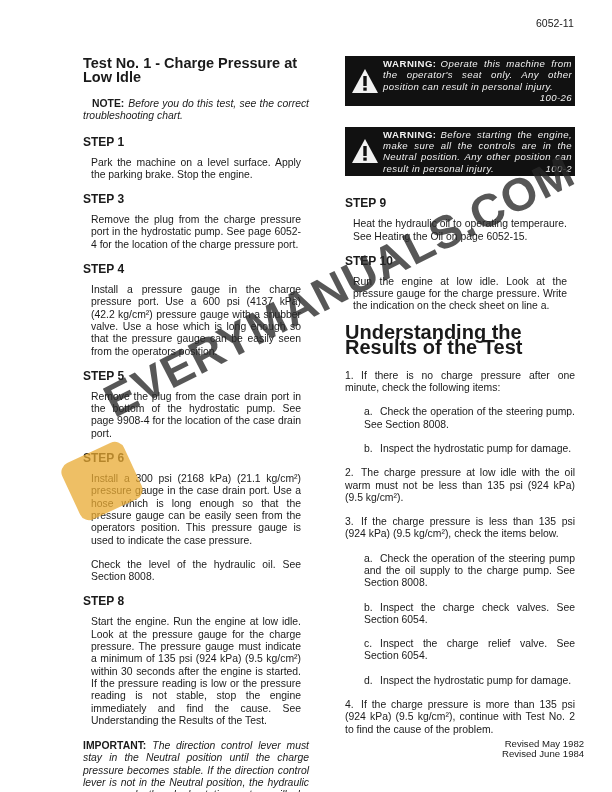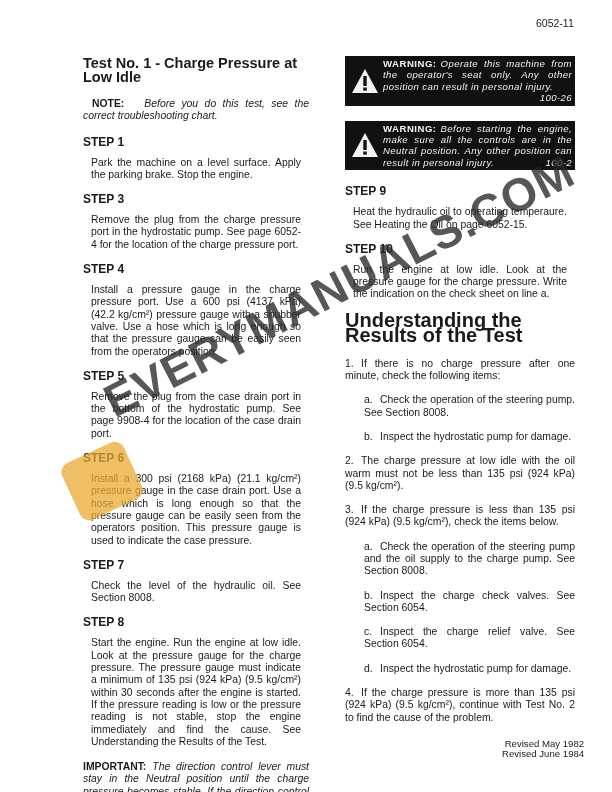--- a/index.html
+++ b/index.html
@@ -4,30 +4,30 @@
 <style>
   html, body { margin: 0; padding: 0; background: #ffffff; }
   body { width: 612px; height: 792px; position: relative; overflow: hidden;
          font-family: "Liberation Sans", sans-serif; color: #1a1a1a; }
   .page-num { position: absolute; left: 536px; top: 17px; font-size: 10.5px; }
   .col { position: absolute; font-size: 10.4px; line-height: 12.3px; }
   .left { left: 83px; top: 56px; width: 226px; }
   .right { left: 345px; top: 56px; width: 230px; }
   .title { font-weight: bold; font-size: 14.5px; line-height: 14px; margin: 0 0 14px 0; }
   .note { margin: 0 0 13px 0; text-align: justify; }
-  .note b { font-style: normal; margin-right: 20px; padding-left: 9px; }
+  .note b { font-style: normal; margin-right: 4px; padding-left: 9px; }
   .note i { font-style: italic; }
   .step { margin: 0 0 12px 0; }
   .step h3 { font-size: 12px; font-weight: bold; margin: 0; line-height: 13px; }
   .step p { margin: 8px; text-align: justify; }
   .imp { margin-top: 13px; text-align: justify; }
   .imp b { margin-right: 6px; }
   .imp i { font-style: italic; }
   .warn { background: #111111; color: #f2f2f2; display: flex; align-items: center;
-          padding: 2px 3px 2px 2px; margin-bottom: 15px; }
+          padding: 2px 3px 2px 2px; margin-bottom: 21px; }
   .warn .tri { width: 36px; flex: 0 0 36px; display: flex; justify-content: center; }
   .warn .txt { font-size: 9.6px; line-height: 11.4px; text-align: justify; flex: 1; }
   .warn .txt b { font-weight: bold; letter-spacing: 0.5px; margin-right: 4px; font-style: normal; }
   .warn .txt i { font-style: italic; letter-spacing: 0.4px; }
   .warn .code { float: right; font-style: italic; }
   .sec-title { font-weight: bold; font-size: 20px; line-height: 15.5px; margin: 4px 0 14px 0; }
   .item { margin: 0 0 12px 0; text-align: justify; }
   .sub { margin: 0 0 12px 0; padding-left: 19px; text-align: justify; }
   .lbl { display: inline-block; width: 16px; }
   .revised { position: absolute; left: 502px; top: 739px; font-size: 9.6px; line-height: 10px; text-align: right; }
@@ -60,21 +60,20 @@
     </div>
   <div class="step">
       <h3>STEP 5</h3>
       <p>Remove the plug from the case drain port in the bottom of the hydrostatic pump. See page 9908-4 for the location of the case drain port.</p>
     </div>
   <div class="step">
       <h3>STEP 6</h3>
       <p>Install a 300 psi (2168 kPa) (21.1 kg/cm²) pressure gauge in the case drain port. Use a hose which is long enough so that the pressure gauge can be easily seen from the operators position. This pressure gauge is used to indicate the case pressure.</p>
     </div>
   <div class="step">
-      <h3>STEP 7</h3>
       <p>Check the level of the hydraulic oil. See Section 8008.</p>
     </div>
   <div class="step">
       <h3>STEP 8</h3>
       <p>Start the engine. Run the engine at low idle. Look at the pressure gauge for the charge pressure. The pressure gauge must indicate a minimum of 135 psi (924 kPa) (9.5 kg/cm²) within 30 seconds after the engine is started. If the pressure reading is low or the pressure reading is not stable, stop the engine immediately and find the cause. See Understanding the Results of the Test.</p>
     </div>
 
   <p class="imp"><b>IMPORTANT:</b><i>The direction control lever must stay in the Neutral position until the charge pressure becomes stable. If the direction control lever is not in the Neutral position, the hydraulic pump and the hydrostatic motor will be damaged.</i></p>
 </div>
 

